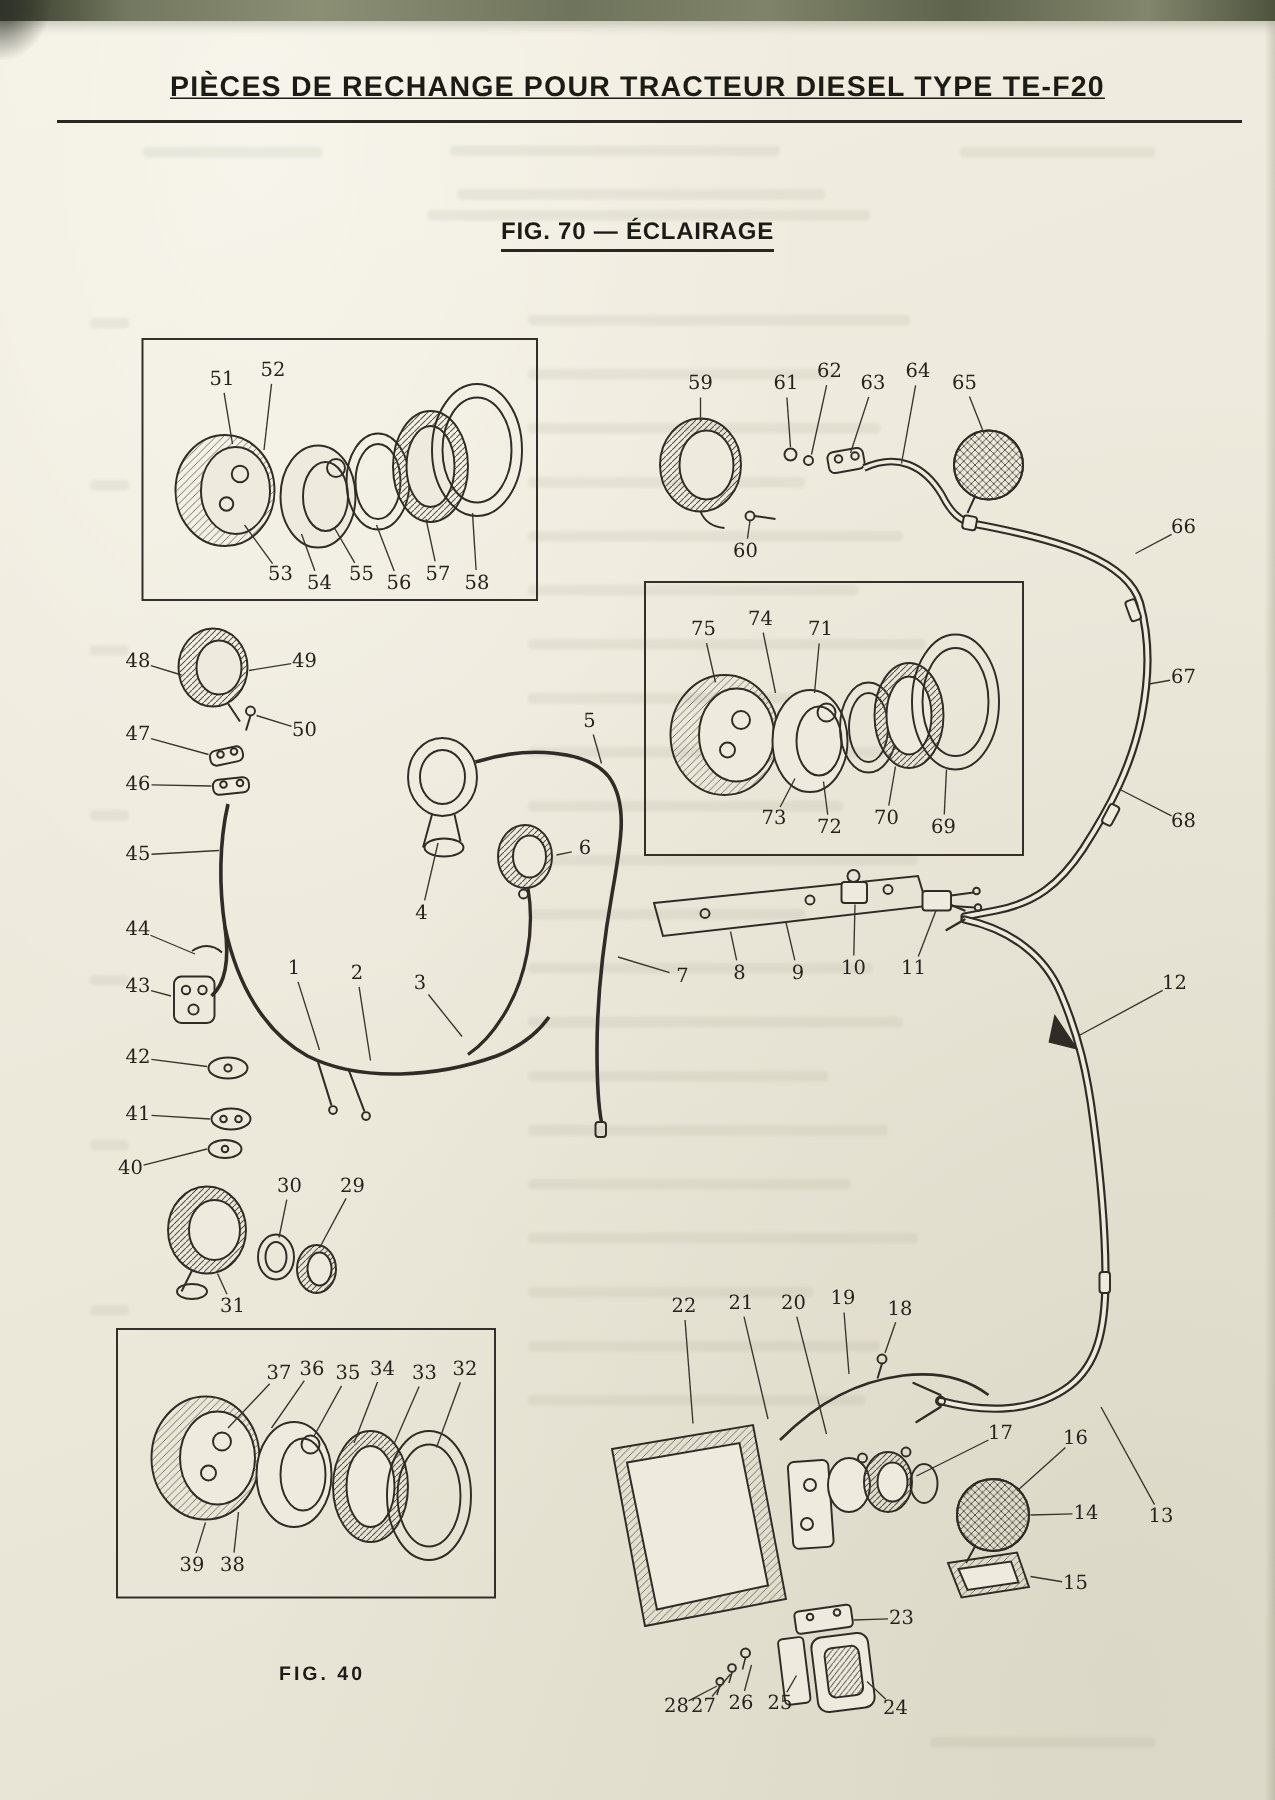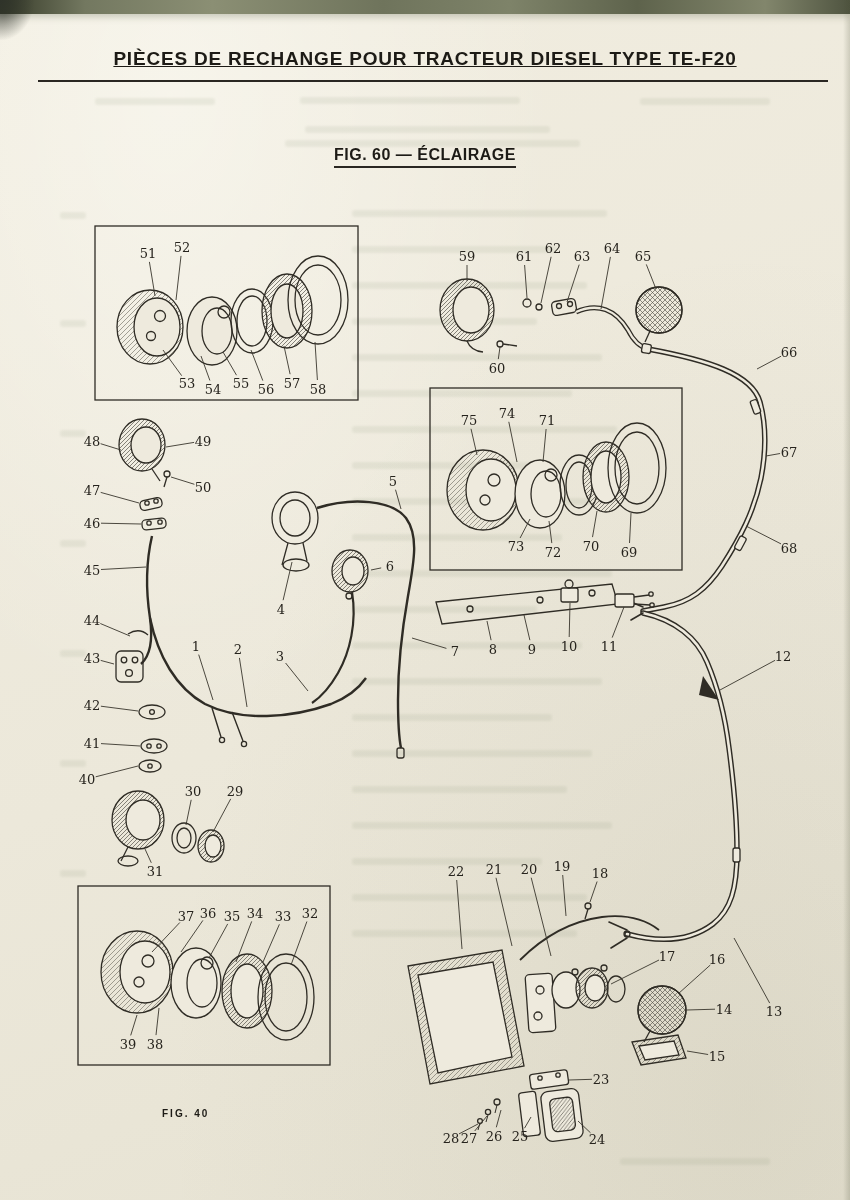--- a/index.html
+++ b/index.html
@@ -30,22 +30,22 @@
   }
   .header-rule{
     position:absolute;top:80px;left:38px;width:790px;height:2px;background:#2a2722;
   }
   .fig-title{position:absolute;top:146px;left:0;width:100%;text-align:center;}
   .fig-title span{
     display:inline-block;font-weight:bold;font-size:16px;letter-spacing:.5px;
     border-bottom:2px solid #2a2722;padding-bottom:2px;
   }
   .fig-caption{
-    position:absolute;top:1108px;left:162px;
-    font-weight:bold;font-size:10px;letter-spacing:2px;
+    position:absolute;top:1108px;left:186px;
+    font-weight:bold;font-size:13px;letter-spacing:2px;
   }
   .bleed i{
     position:absolute;display:block;height:7px;border-radius:3px;
     background:#7e8b6e;opacity:.11;filter:blur(1.2px);
   }
   svg.diagram{position:absolute;left:0;top:0;}
   .callout{
     font-family:"DejaVu Serif",serif;font-size:13px;fill:#26231d;stroke:none;
     text-anchor:middle;dominant-baseline:central;
   }
@@ -94,21 +94,21 @@
     <i style="left:60px;top:650px;width:26px"></i>
     <i style="left:60px;top:760px;width:26px"></i>
     <i style="left:60px;top:870px;width:26px"></i>
     <i style="left:620px;top:1158px;width:150px"></i>
   </div>
 
   <div class="page-header">PIÈCES DE RECHANGE POUR TRACTEUR DIESEL TYPE TE-F20</div>
   <div class="header-rule"></div>
 
   <div class="fig-title">
-    <span>FIG. 60 — ÉCLAIRAGE</span>
+    <span>FIG. 70 — ÉCLAIRAGE</span>
   </div>
 
   <svg class="diagram" width="850" height="1200" viewBox="0 0 850 1200">
     <defs>
       <pattern id="hatch" patternUnits="userSpaceOnUse" width="5" height="5">
         <path d="M0,5 L5,0" stroke="#6a675c" stroke-width="0.6"></path>
       </pattern>
       <pattern id="hatch2" patternUnits="userSpaceOnUse" width="4" height="4">
         <path d="M0,4 L4,0" stroke="#55524a" stroke-width="0.7"></path>
       </pattern>

